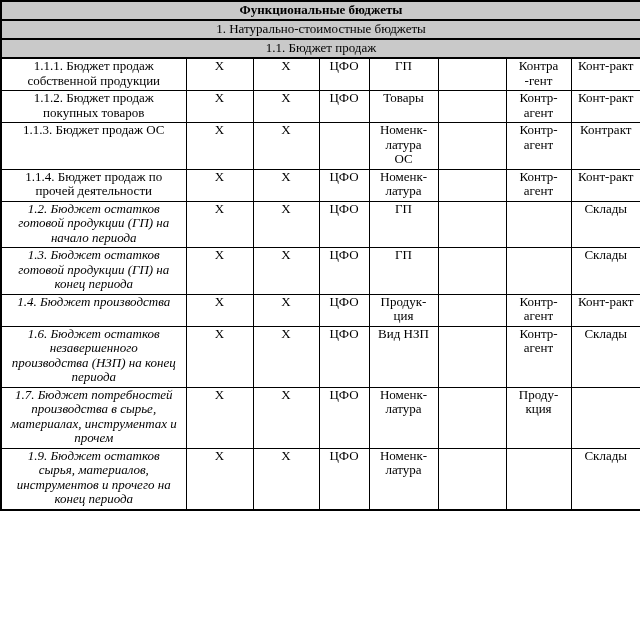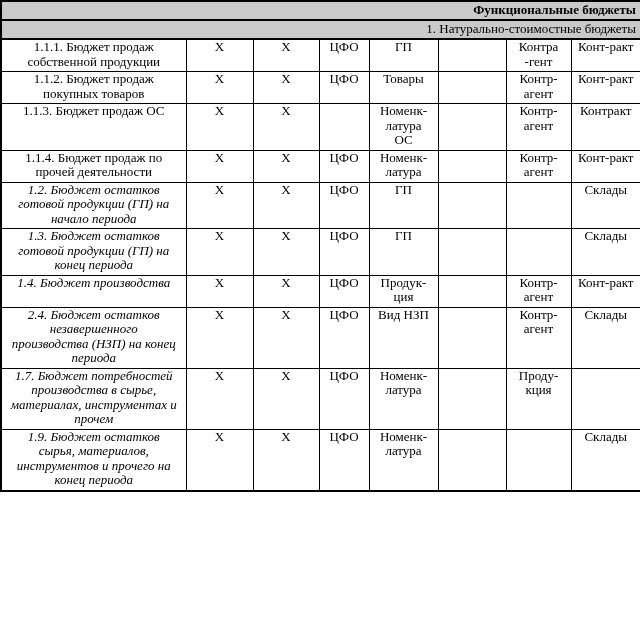--- a/index.html
+++ b/index.html
@@ -30,21 +30,21 @@
     white-space:pre-line;
     overflow:hidden;
   }
   td.name{
     text-align:left;
     padding-left:4px;
     margin-left:36px;
   }
   tr.hdr td{
     background:var(--header-bg);
-    text-align:right;
+    text-align:center;
     padding:1px 4px 2px 4px;
     line-height:14px;
     border-bottom:2px solid var(--border-color);
     white-space:nowrap;
   }
   tr.hdr.bold td{font-weight:bold;}
   tr.it td.name{font-style:italic;}
 </style>
 </head>
 <body>
@@ -60,20 +60,23 @@
     <col style="width:65px">
     <col style="width:70px">
   </colgroup>
   <tbody>
     <tr class="hdr bold">
       <td colspan="8">Функциональные бюджеты</td>
     </tr>
     <tr class="hdr">
       <td colspan="8">1. Натурально-стоимостные бюджеты</td>
     </tr>
+    <tr class="hdr">
+      <td colspan="8">1.1. Бюджет продаж</td>
+    </tr>
   </tbody>
   <tbody id="rows">
       <tr>
         <td class="name">1.1.1. Бюджет продаж
 собственной продукции</td>
         <td>X</td>
         <td>X</td>
         <td>ЦФО</td>
         <td>ГП</td>
         <td></td>
@@ -149,21 +152,21 @@
         <td>X</td>
         <td>ЦФО</td>
         <td>Продук-
 ция</td>
         <td></td>
         <td>Контр-
 агент</td>
         <td>Конт-ракт</td>
       </tr>
       <tr class="it">
-        <td class="name">2.4. Бюджет остатков
+        <td class="name">1.6. Бюджет остатков
 незавершенного
 производства (НЗП) на конец
 периода</td>
         <td>X</td>
         <td>X</td>
         <td>ЦФО</td>
         <td>Вид НЗП</td>
         <td></td>
         <td>Контр-
 агент</td>

